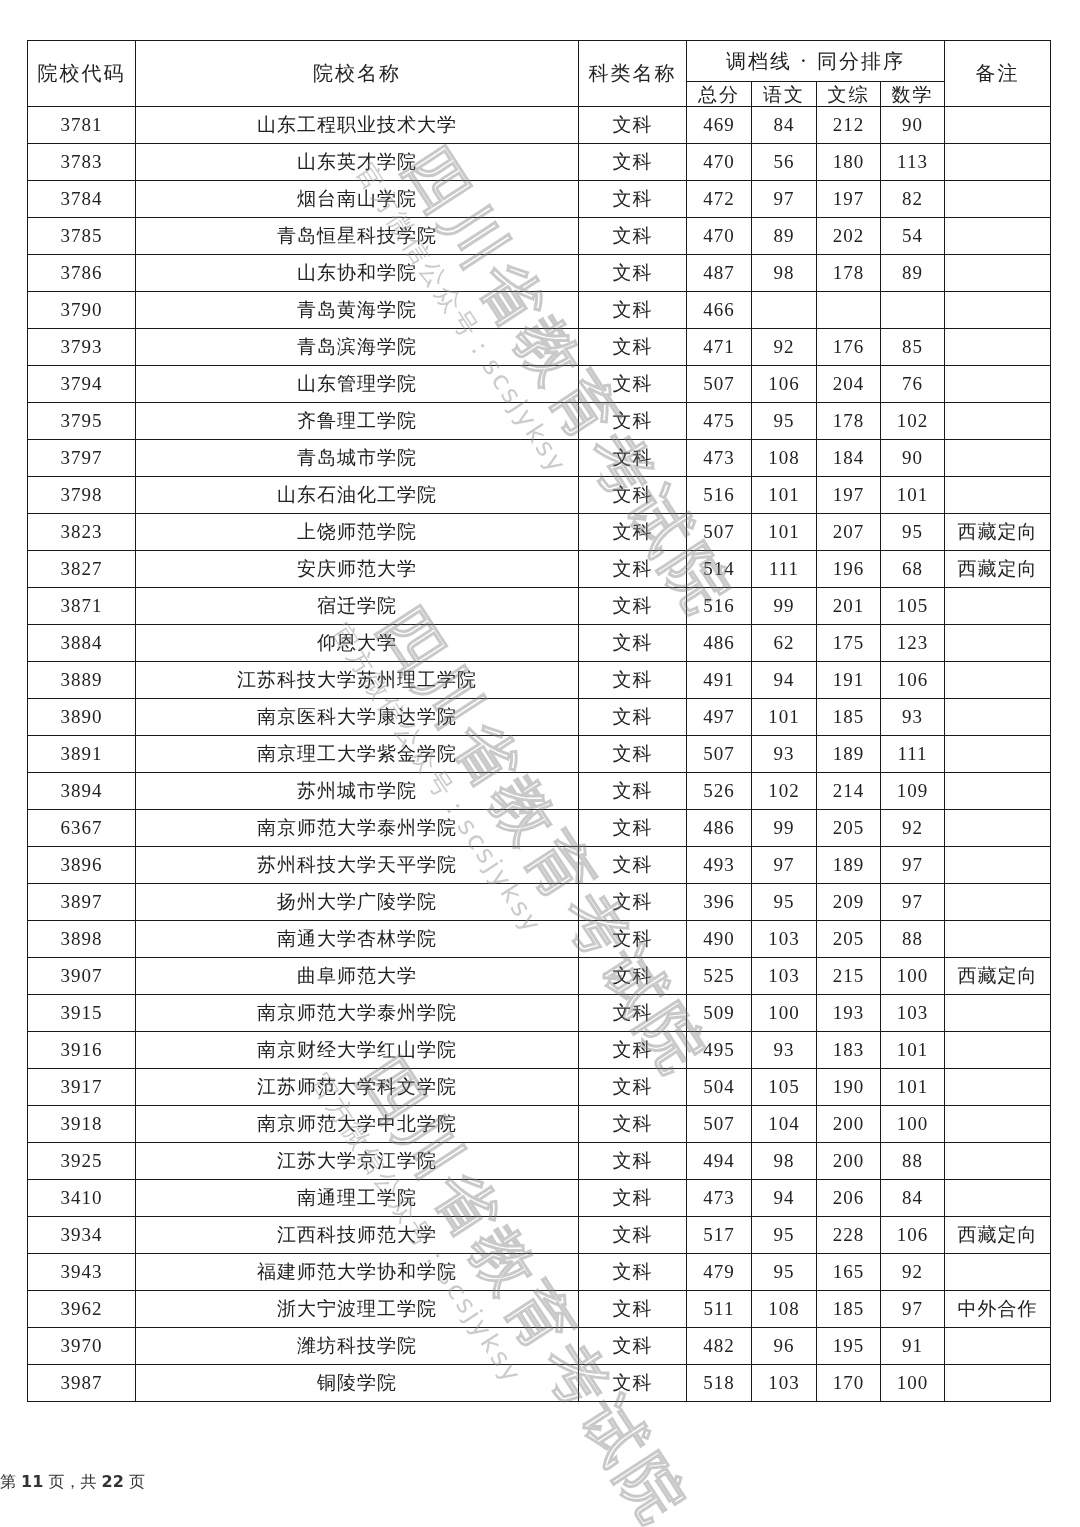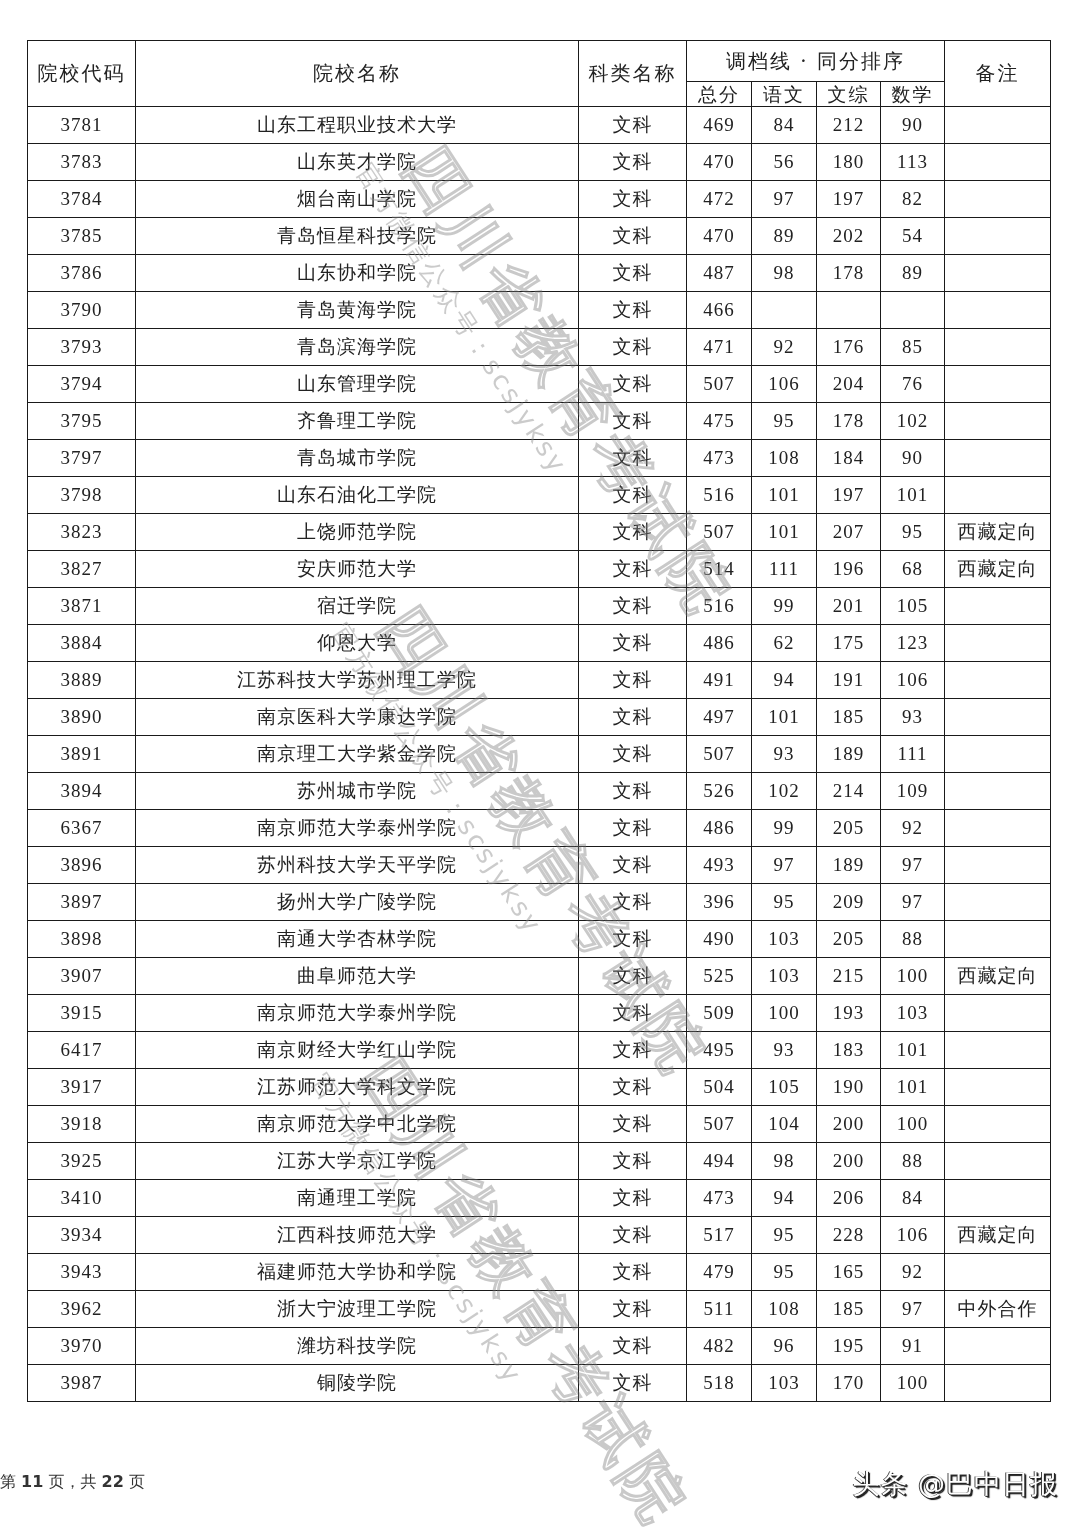--- a/index.html
+++ b/index.html
@@ -309,21 +309,21 @@
           <td class="num">3915</td>
           <td class="name">南京师范大学泰州学院</td>
           <td>文科</td>
           <td class="num">509</td>
           <td class="num">100</td>
           <td class="num">193</td>
           <td class="num">103</td>
           <td class="note"></td>
         </tr>
         <tr>
-          <td class="num">6417</td>
+          <td class="num">3916</td>
           <td class="name">南京财经大学红山学院</td>
           <td>文科</td>
           <td class="num">495</td>
           <td class="num">93</td>
           <td class="num">183</td>
           <td class="num">101</td>
           <td class="note"></td>
         </tr>
         <tr>
           <td class="num">3917</td>
@@ -428,14 +428,13 @@
   </div>
   <div class="wm" style="left:410px; top:1040px;">
     <span class="big">四川省教育考试院</span>
     <span class="small">官方微信公众号：scsjyksy</span>
   </div>
 
   <div class="footer">
     <span>第 </span><b>11</b><span> 页，共 </span><b>22</b><span> 页</span>
   </div>
 
-  <div class="brand">头条 @巴中日报</div>
 </div>
 
 </body></html>

